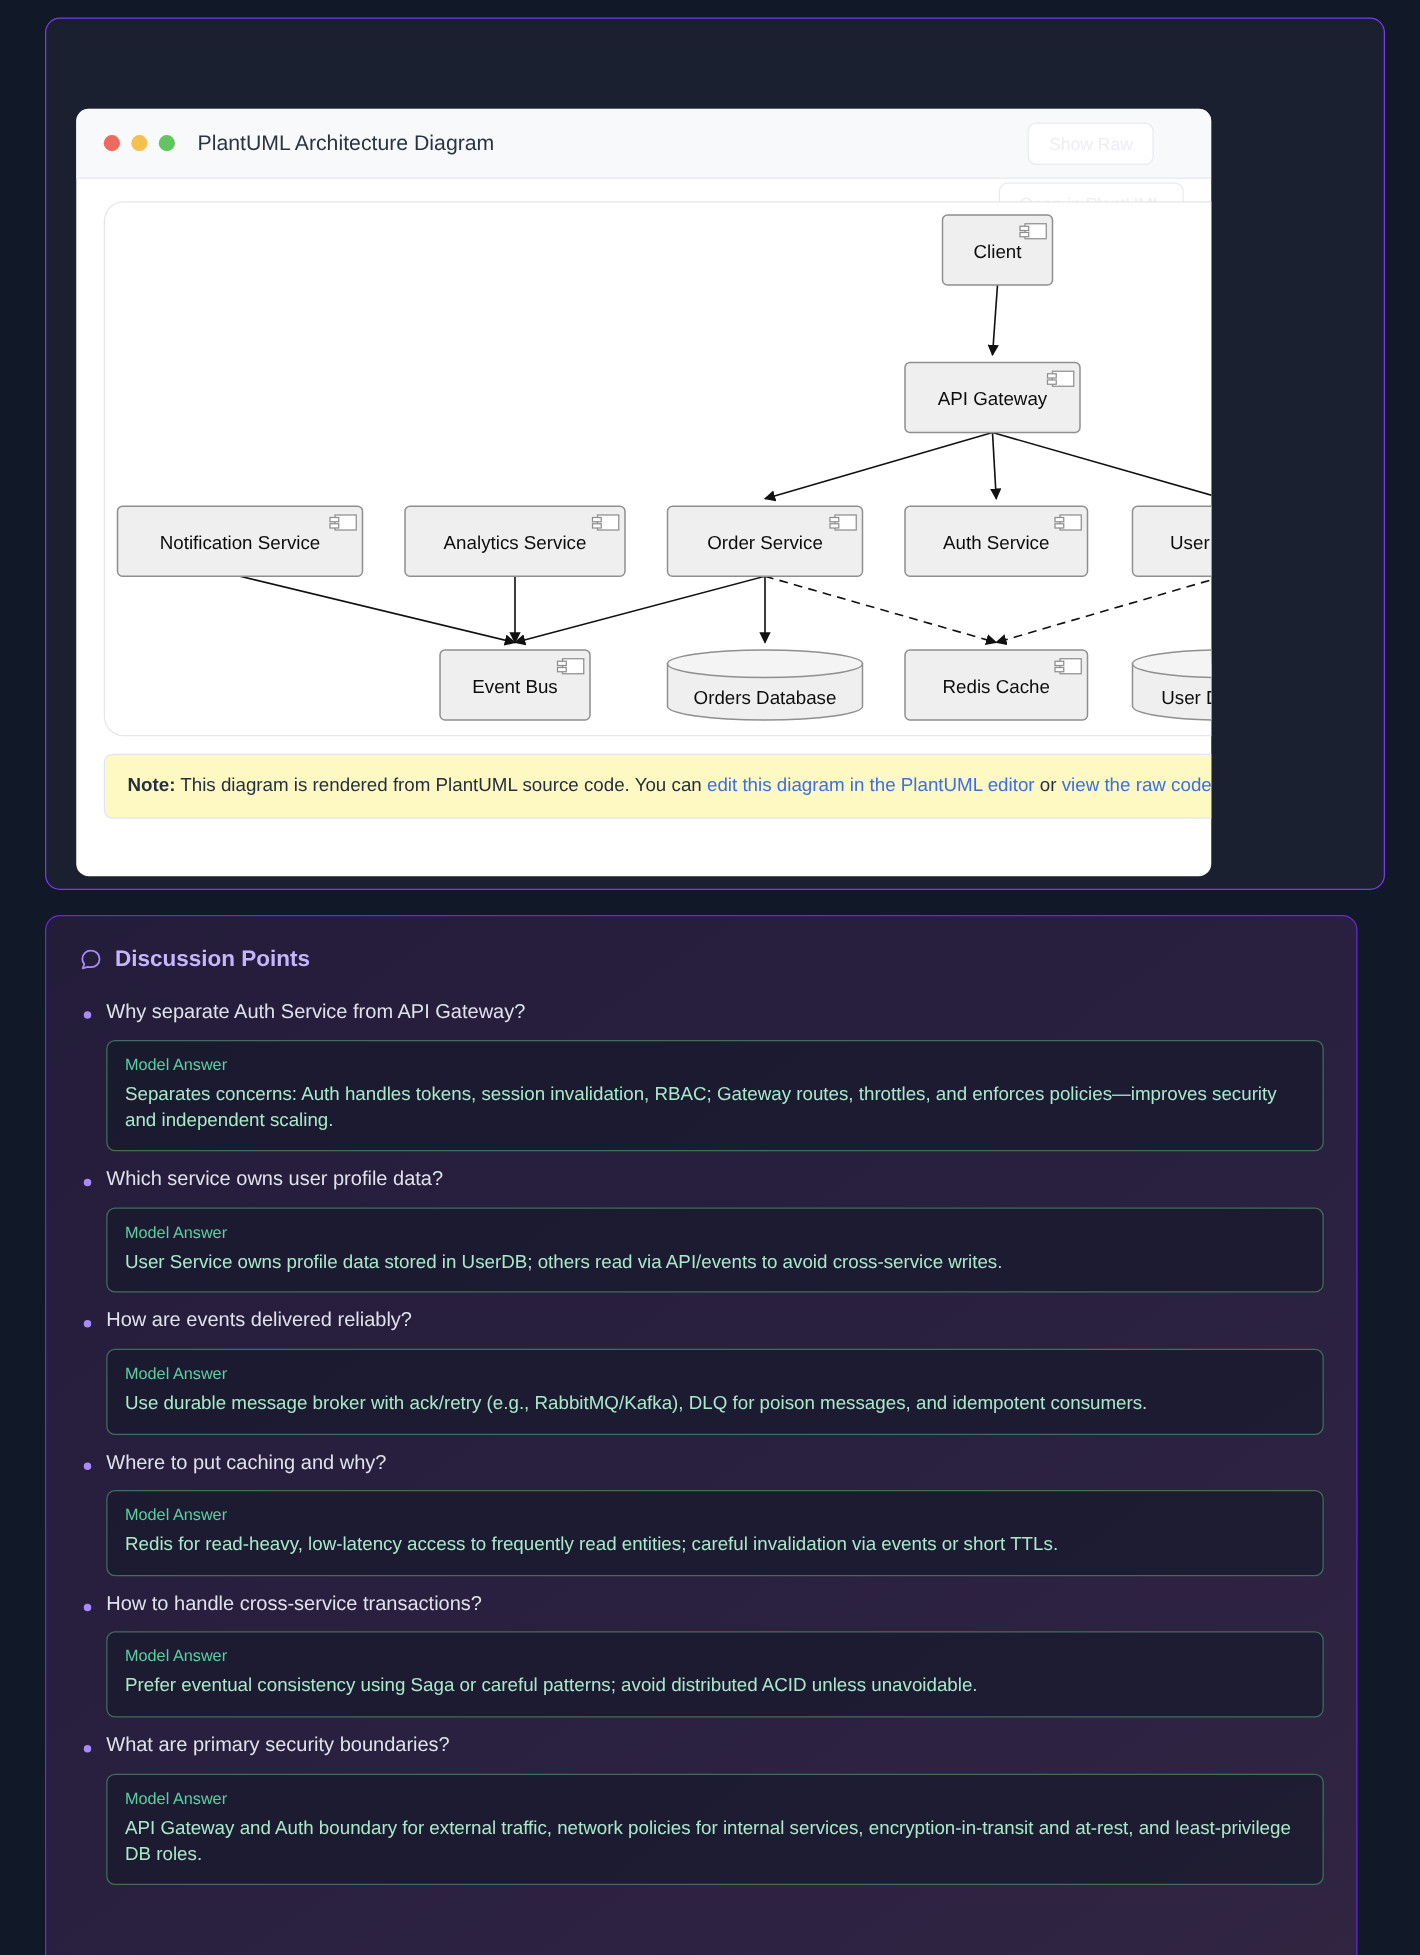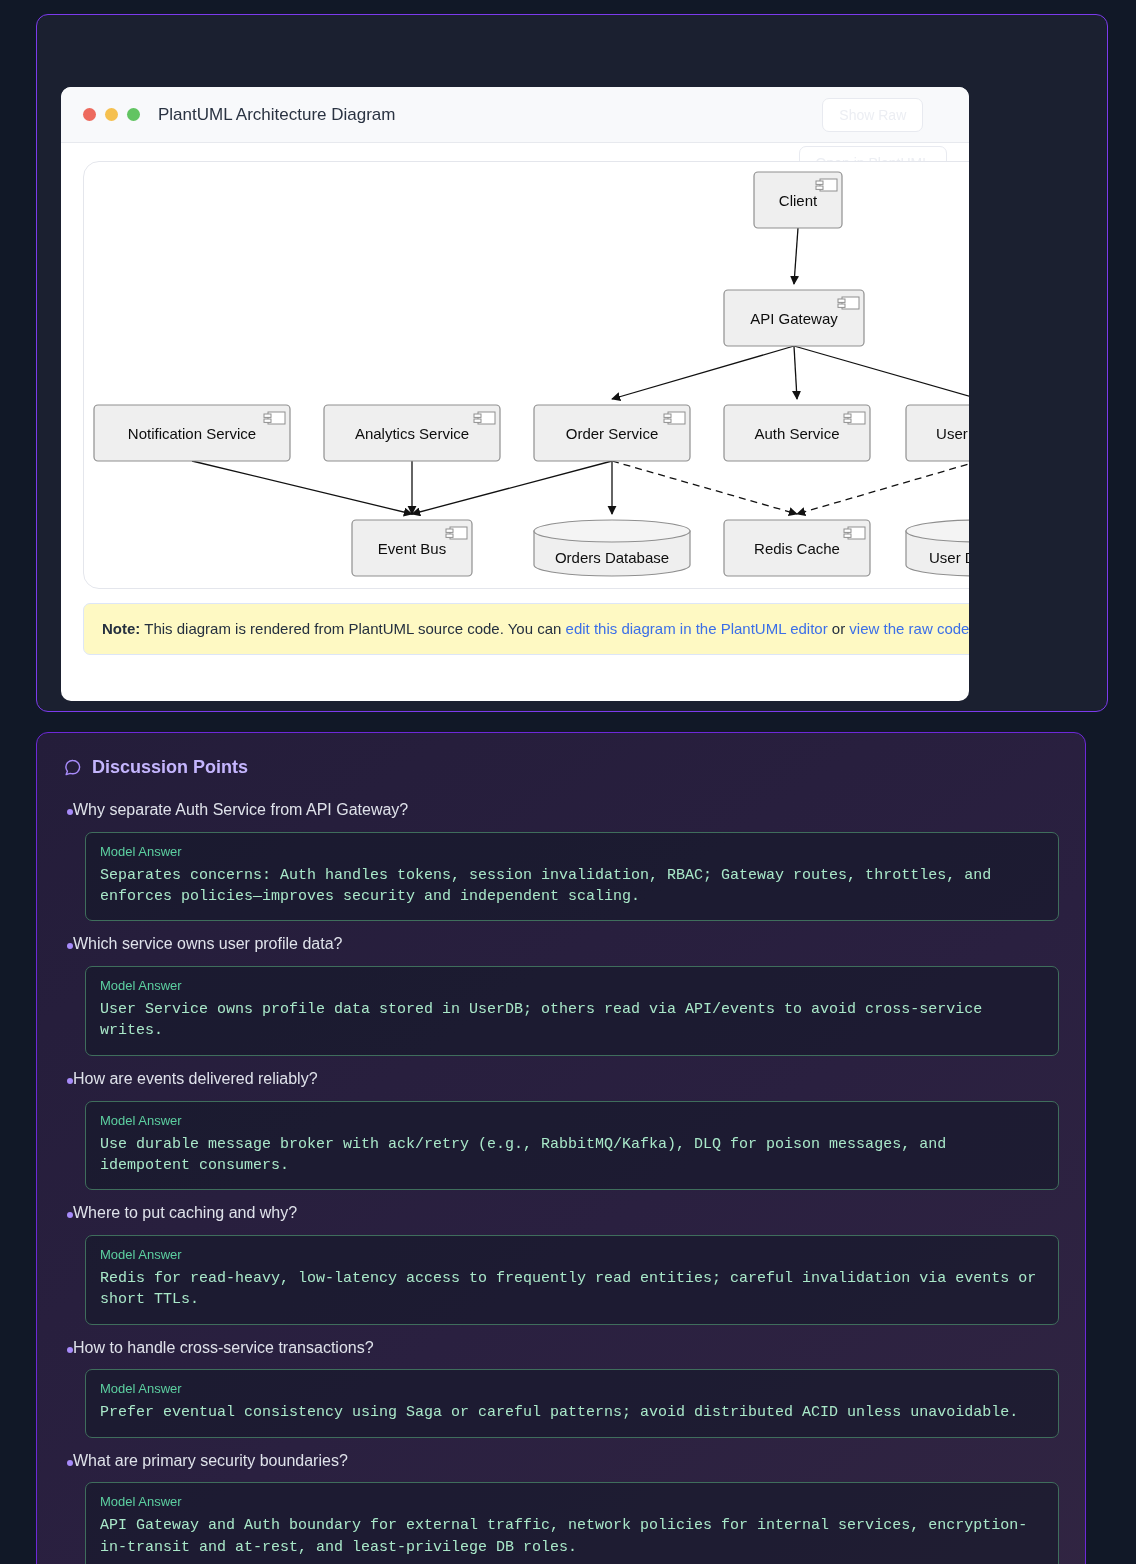--- a/index.html
+++ b/index.html
@@ -119,39 +119,39 @@
   .disc-head {
     display: flex; align-items: center; gap: 10px;
     margin-bottom: 22px;
   }
   .disc-head-title {
     color: #c4b5fd; font-size: 18px; font-weight: bold;
   }
   .bubble-icon { width: 19px; height: 19px; display: block; }
 
   .qitem { margin-bottom: 13px; }
-  .qrow { display: flex; align-items: flex-start; padding-left: 4px; }
+  .qrow { display: flex; align-items: flex-start; gap: 12px; padding-left: 4px; }
   .qbullet {
     width: 6px; height: 6px; border-radius: 50%;
     background: #a78bfa; flex: none; margin-top: 9px;
   }
   .qtext { color: #dfe2ea; font-size: 16px; line-height: 1.3; }
 
   .answer {
     margin: 11px 0 8px 22px;
     background: rgba(18,24,38,0.55);
     border: 1px solid #3f6e5c;
     border-radius: 7px;
     padding: 11px 14px 13px 14px;
   }
   .answer-label {
     color: #5ccfa0; font-size: 13px; margin-bottom: 6px;
   }
   .answer-text {
-    color: #a9e8c9; font-size: 15px; line-height: 1.42; font-family: Liberation Mono, monospace;
+    color: #a9e8c9; font-size: 15px; line-height: 1.42;
   }
 </style>
 </head>
 <body>
 
 <div class="outer-card">
 
 
   <div class="window">
 

